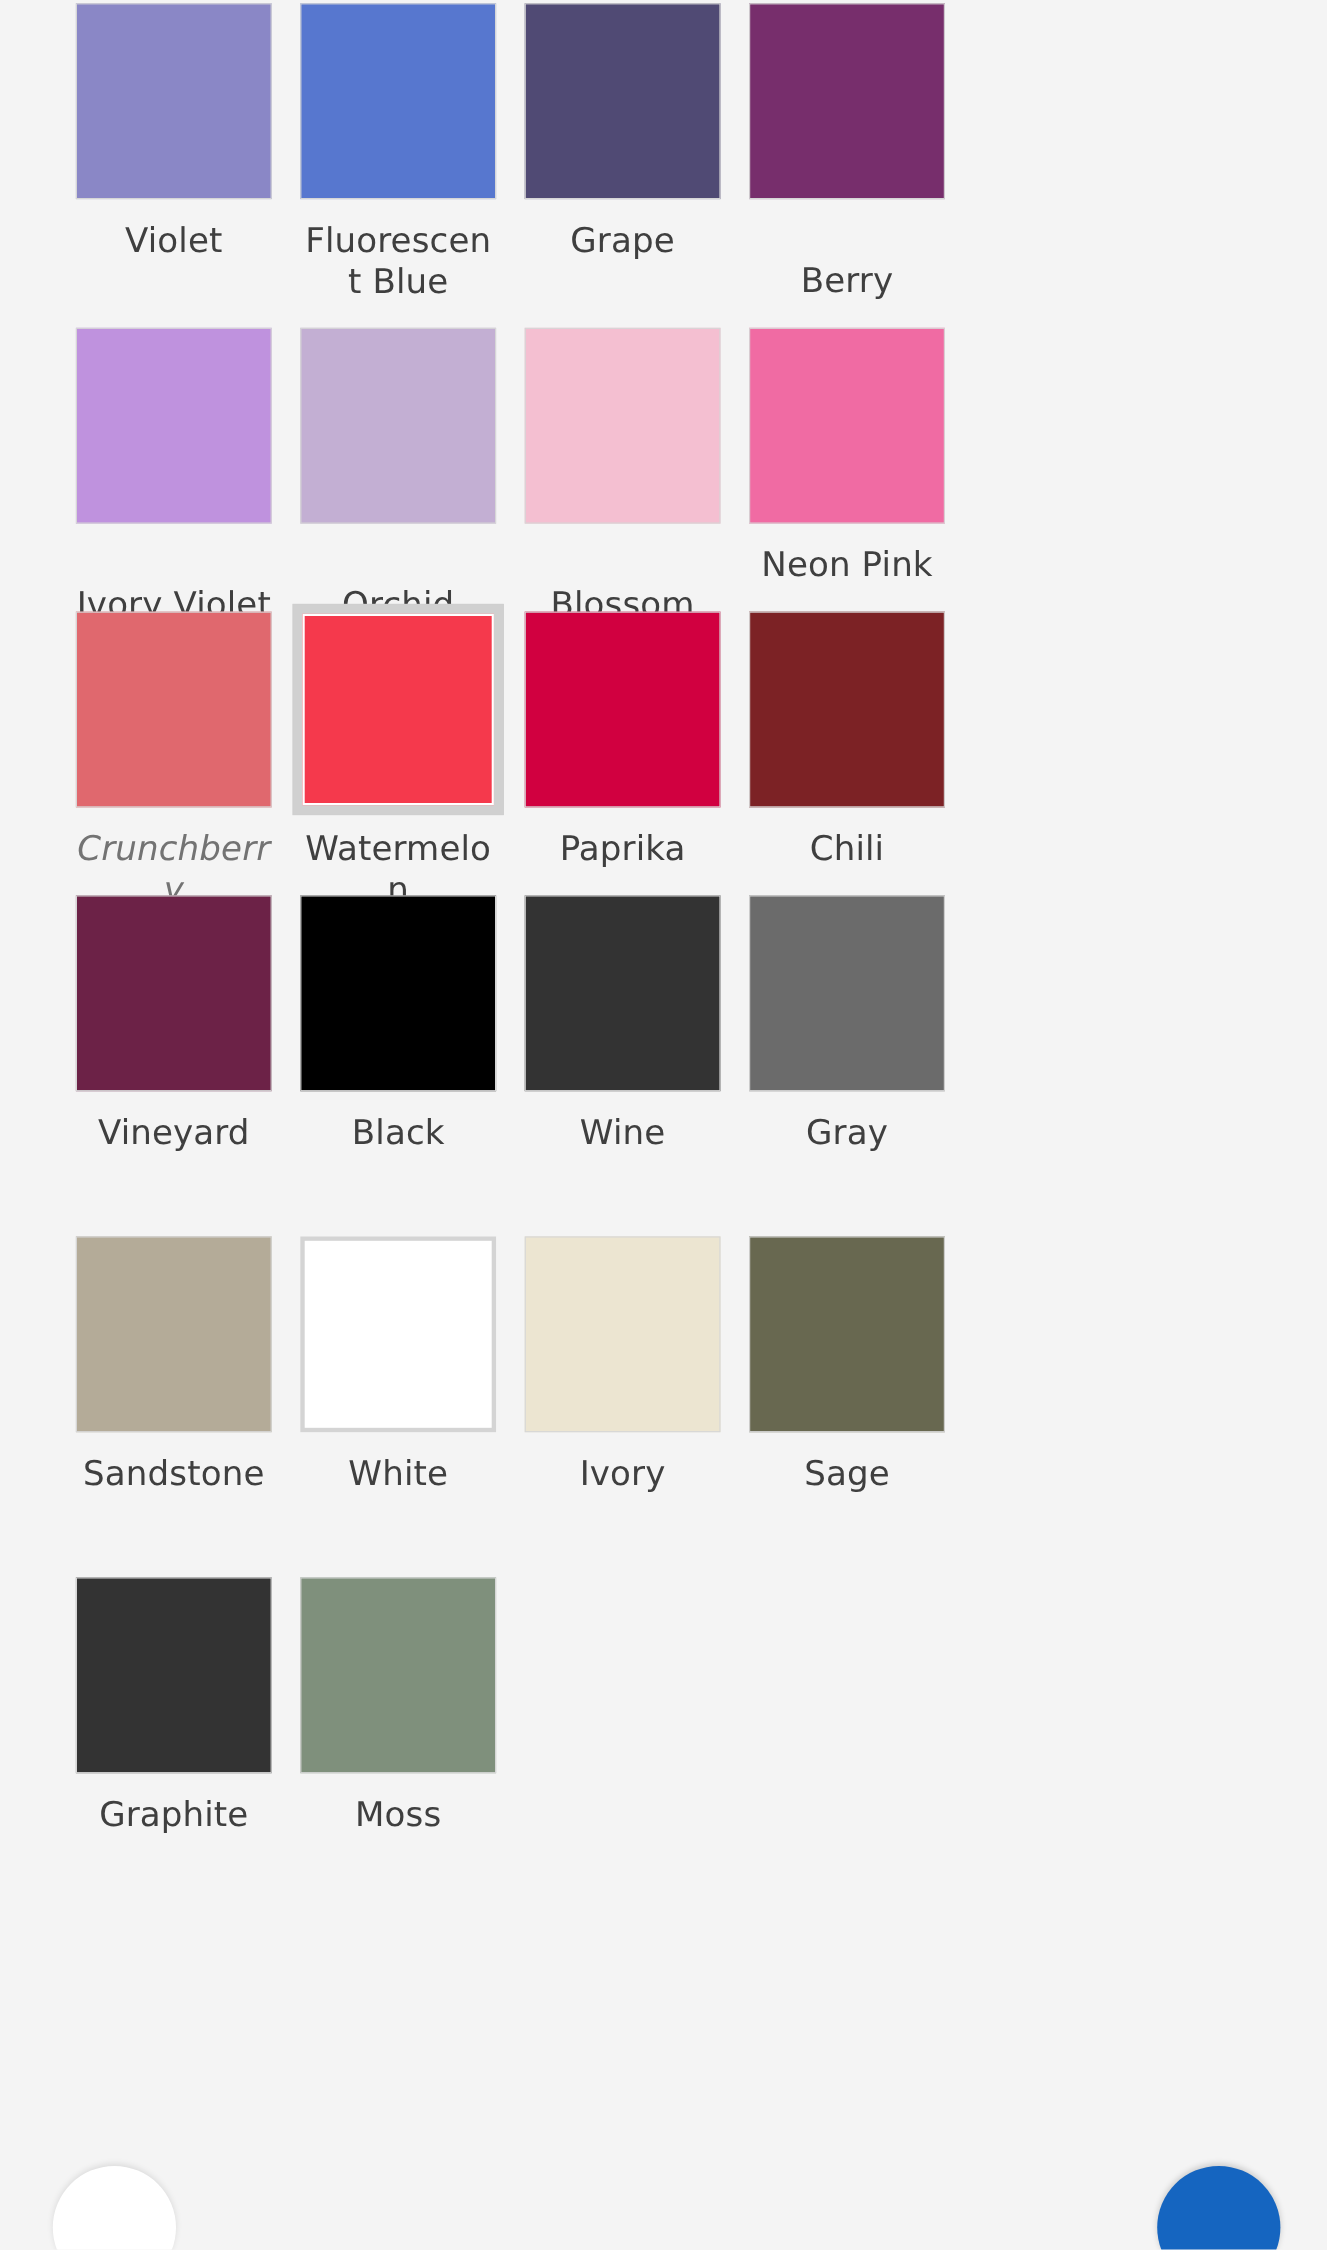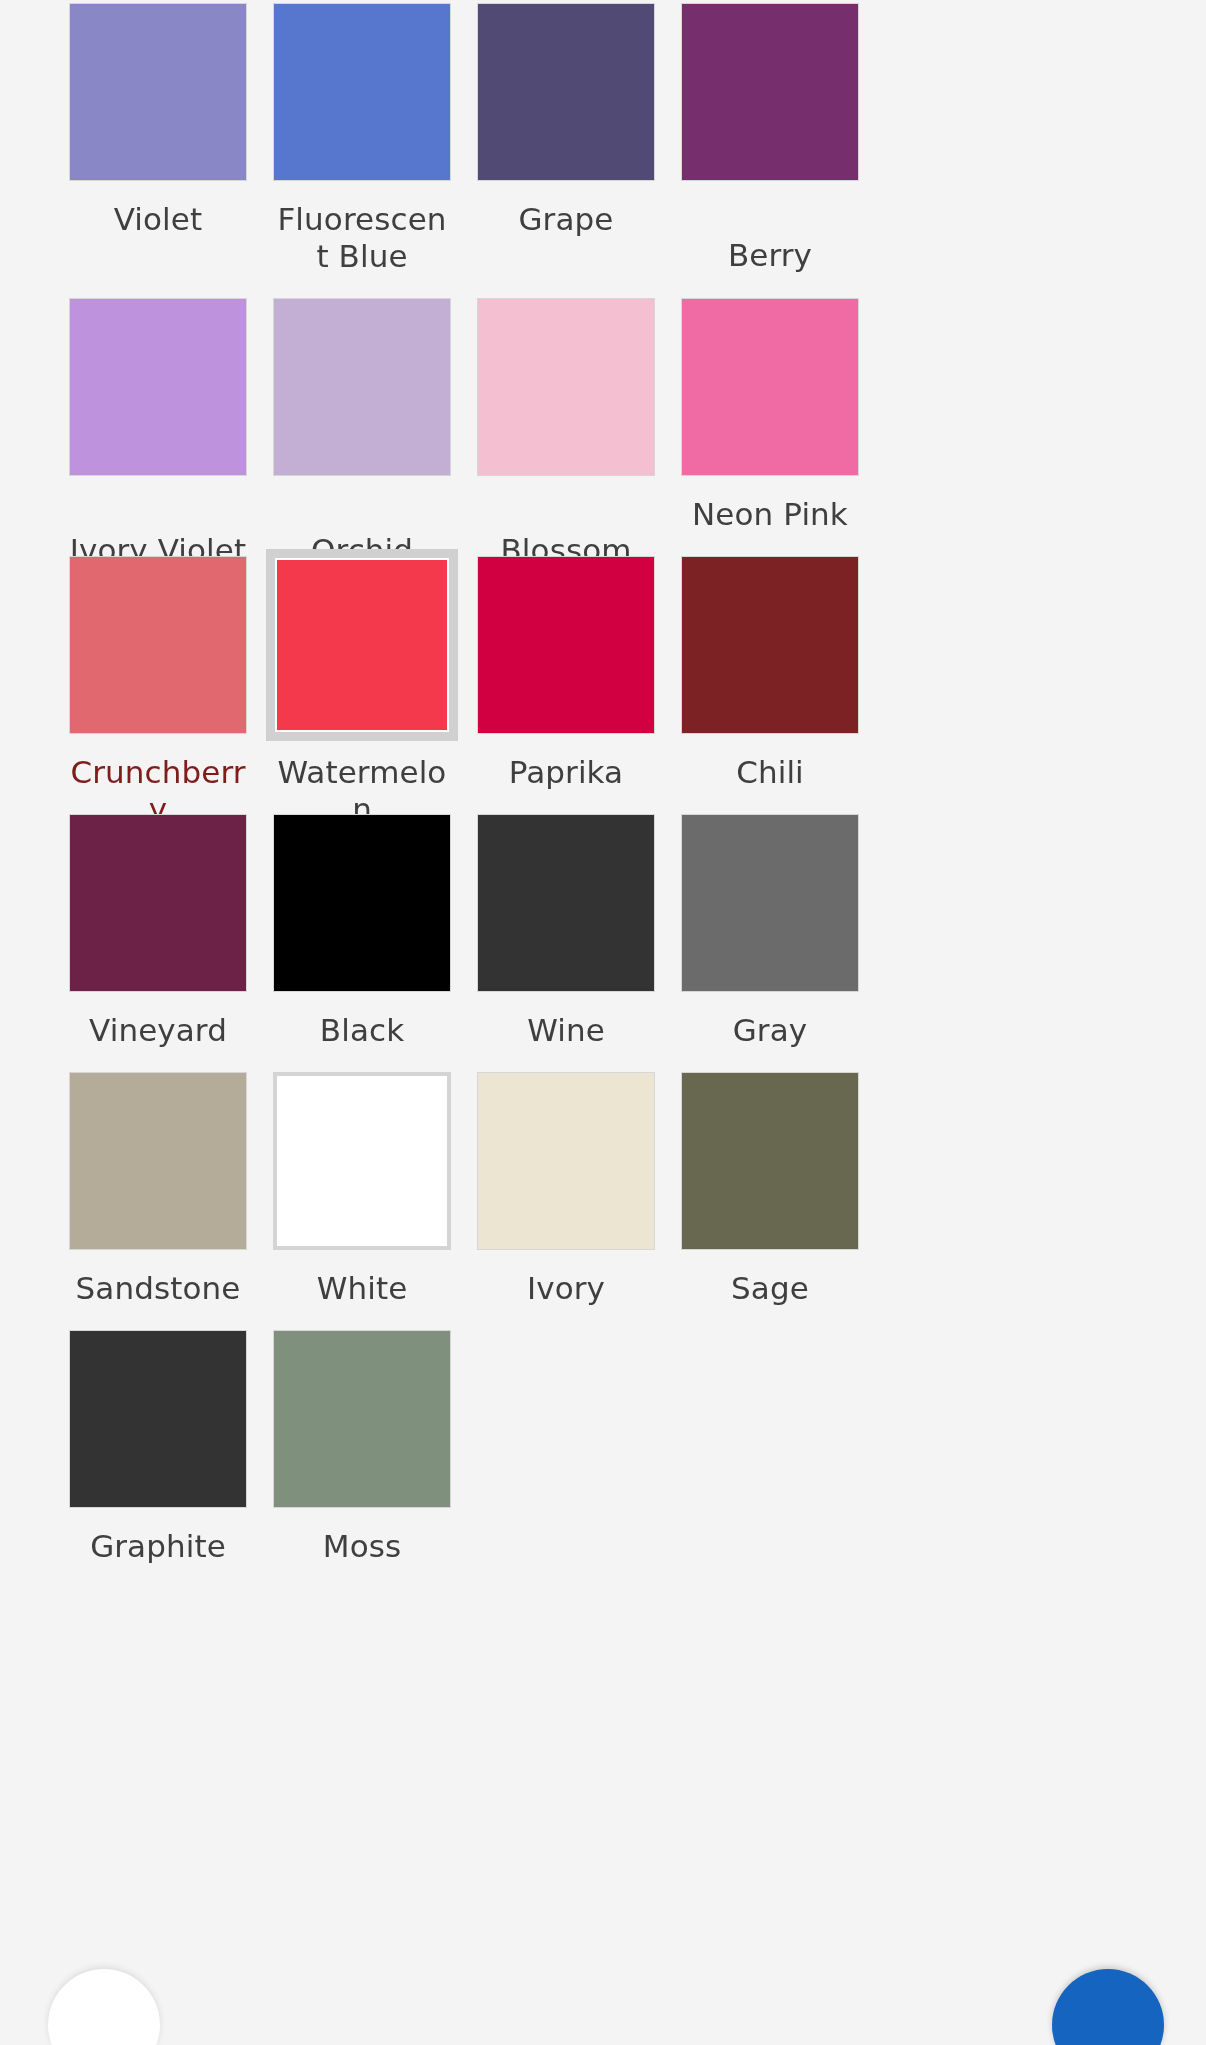--- a/index.html
+++ b/index.html
@@ -33,21 +33,21 @@
     display: flex;
     flex-direction: column;
     align-items: center;
   }
 
   
   .swatch-cell.r0 { height: 295px; }
   .swatch-cell.r1 { height: 258px; gap: 36px; }
   .swatch-cell.r2 { height: 224px; }
   .swatch-cell.r3 { height: 258px; }
-  .swatch-cell.r4 { height: 258px; }
+  .swatch-cell.r4 { height: 310px; }
   .swatch-cell.r5 { height: 258px; }
 
   .swatch-box-wrap {
     width: 178px;
     height: 178px;
     display: flex;
     align-items: center;
     justify-content: center;
     flex: none;
   }
@@ -162,21 +162,21 @@
       <div class="swatch-cell r2">
         <div class="swatch-box-wrap">
           <div class="swatch-box" style="background: rgb(240, 107, 163);"></div>
         </div>
         <div class="swatch-label" style="color: rgb(63, 63, 63);">Neon Pink</div>
       </div>
       <div class="swatch-cell r2">
         <div class="swatch-box-wrap">
           <div class="swatch-box" style="background: rgb(224, 104, 110);"></div>
         </div>
-        <div class="swatch-label" style="color: #7f1d1d;">Crunchberry</div>
+        <div class="swatch-label" style="color: #737373; font-style: italic;">Crunchberry</div>
       </div>
       <div class="swatch-cell r2">
         <div class="swatch-box-wrap selected">
           <div class="swatch-box" style="background: rgb(245, 57, 76);"></div>
         </div>
         <div class="swatch-label" style="color: rgb(63, 63, 63);">Watermelon</div>
       </div>
       <div class="swatch-cell r3">
         <div class="swatch-box-wrap">
           <div class="swatch-box" style="background: rgb(209, 0, 64);"></div>

